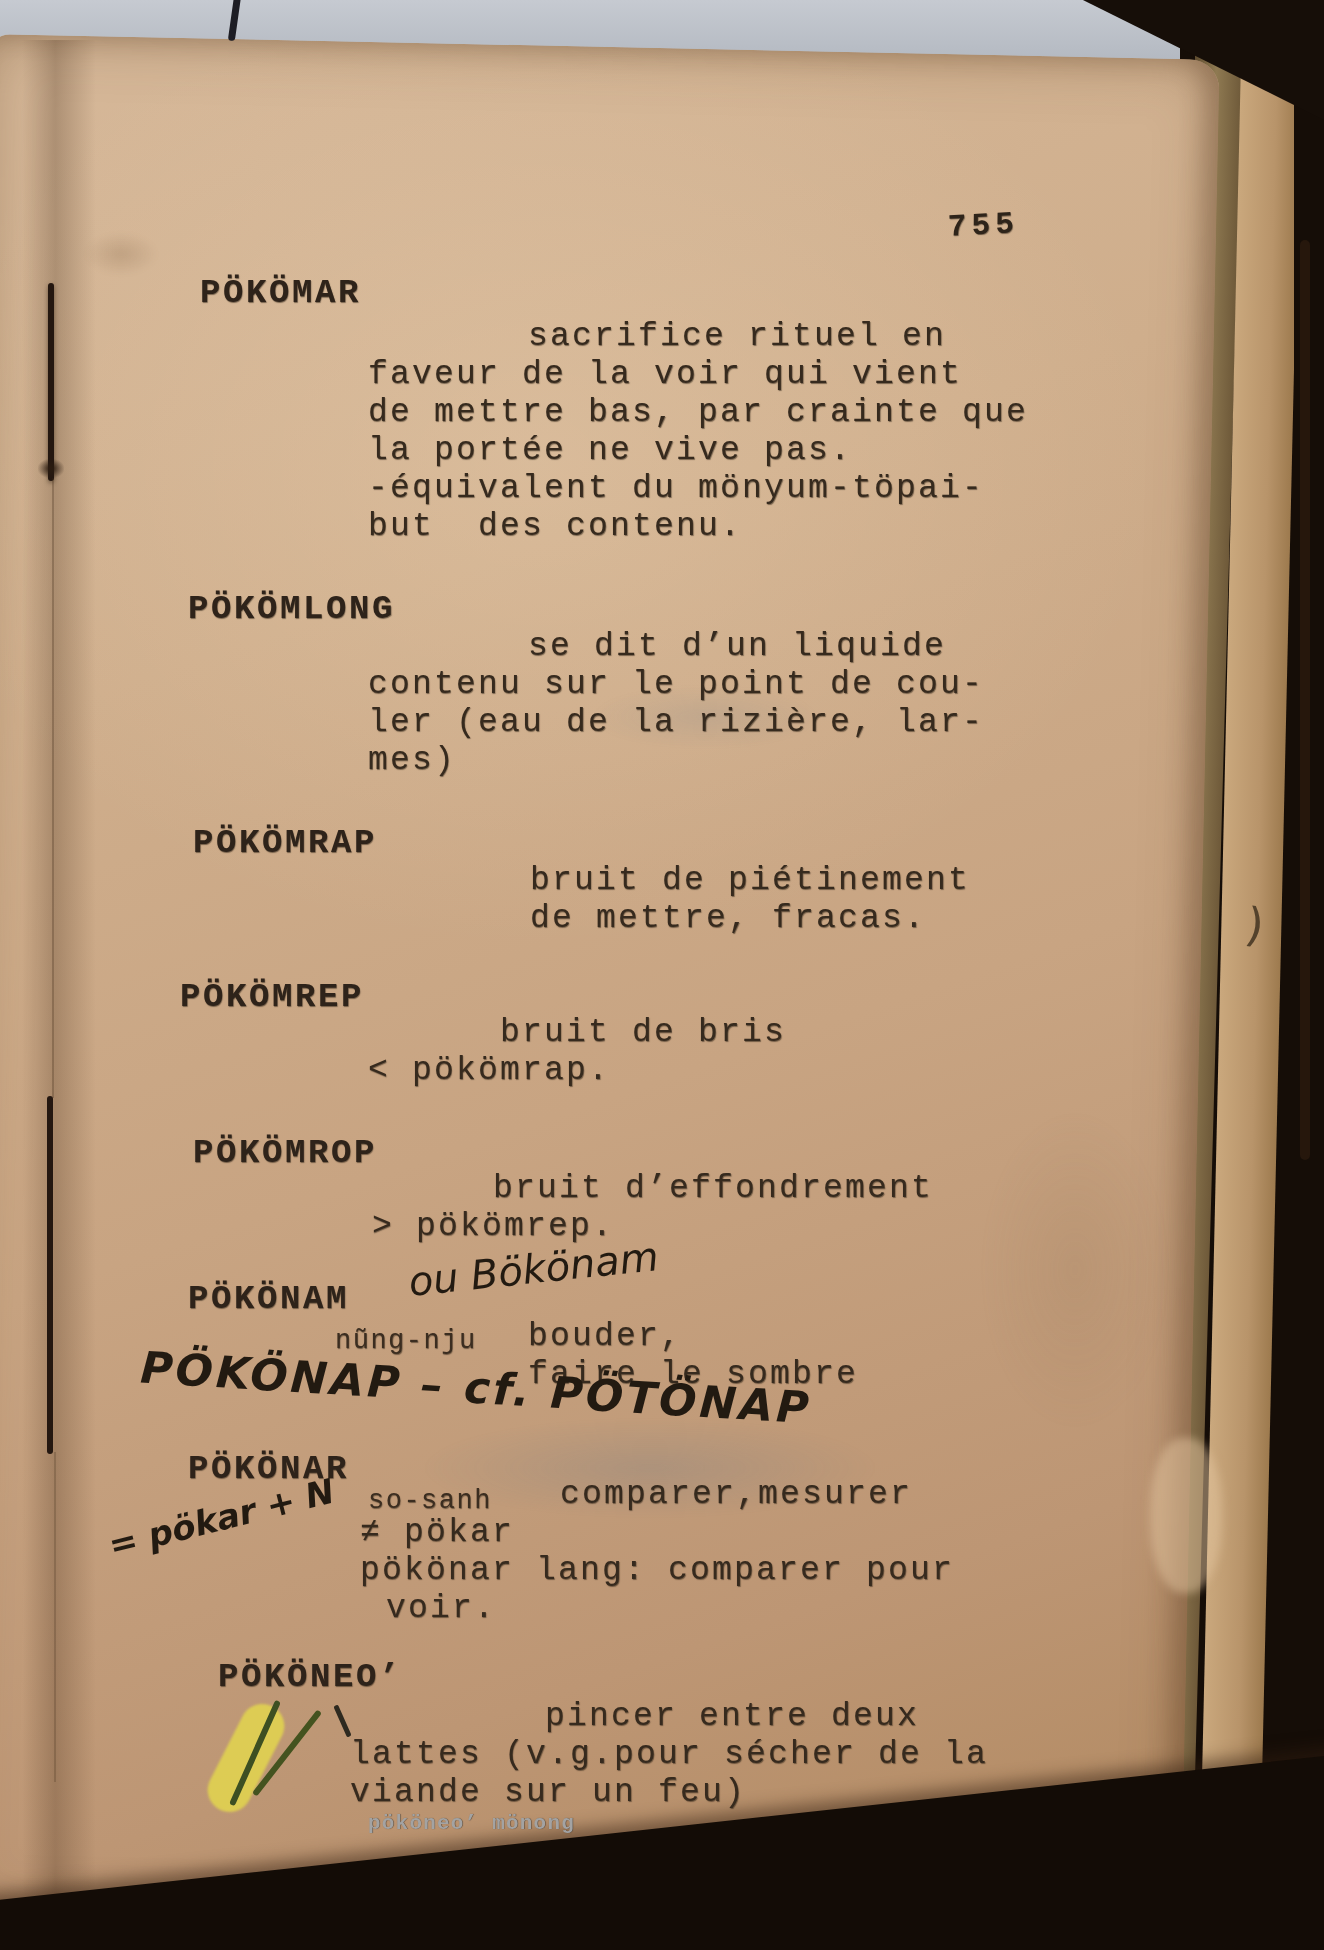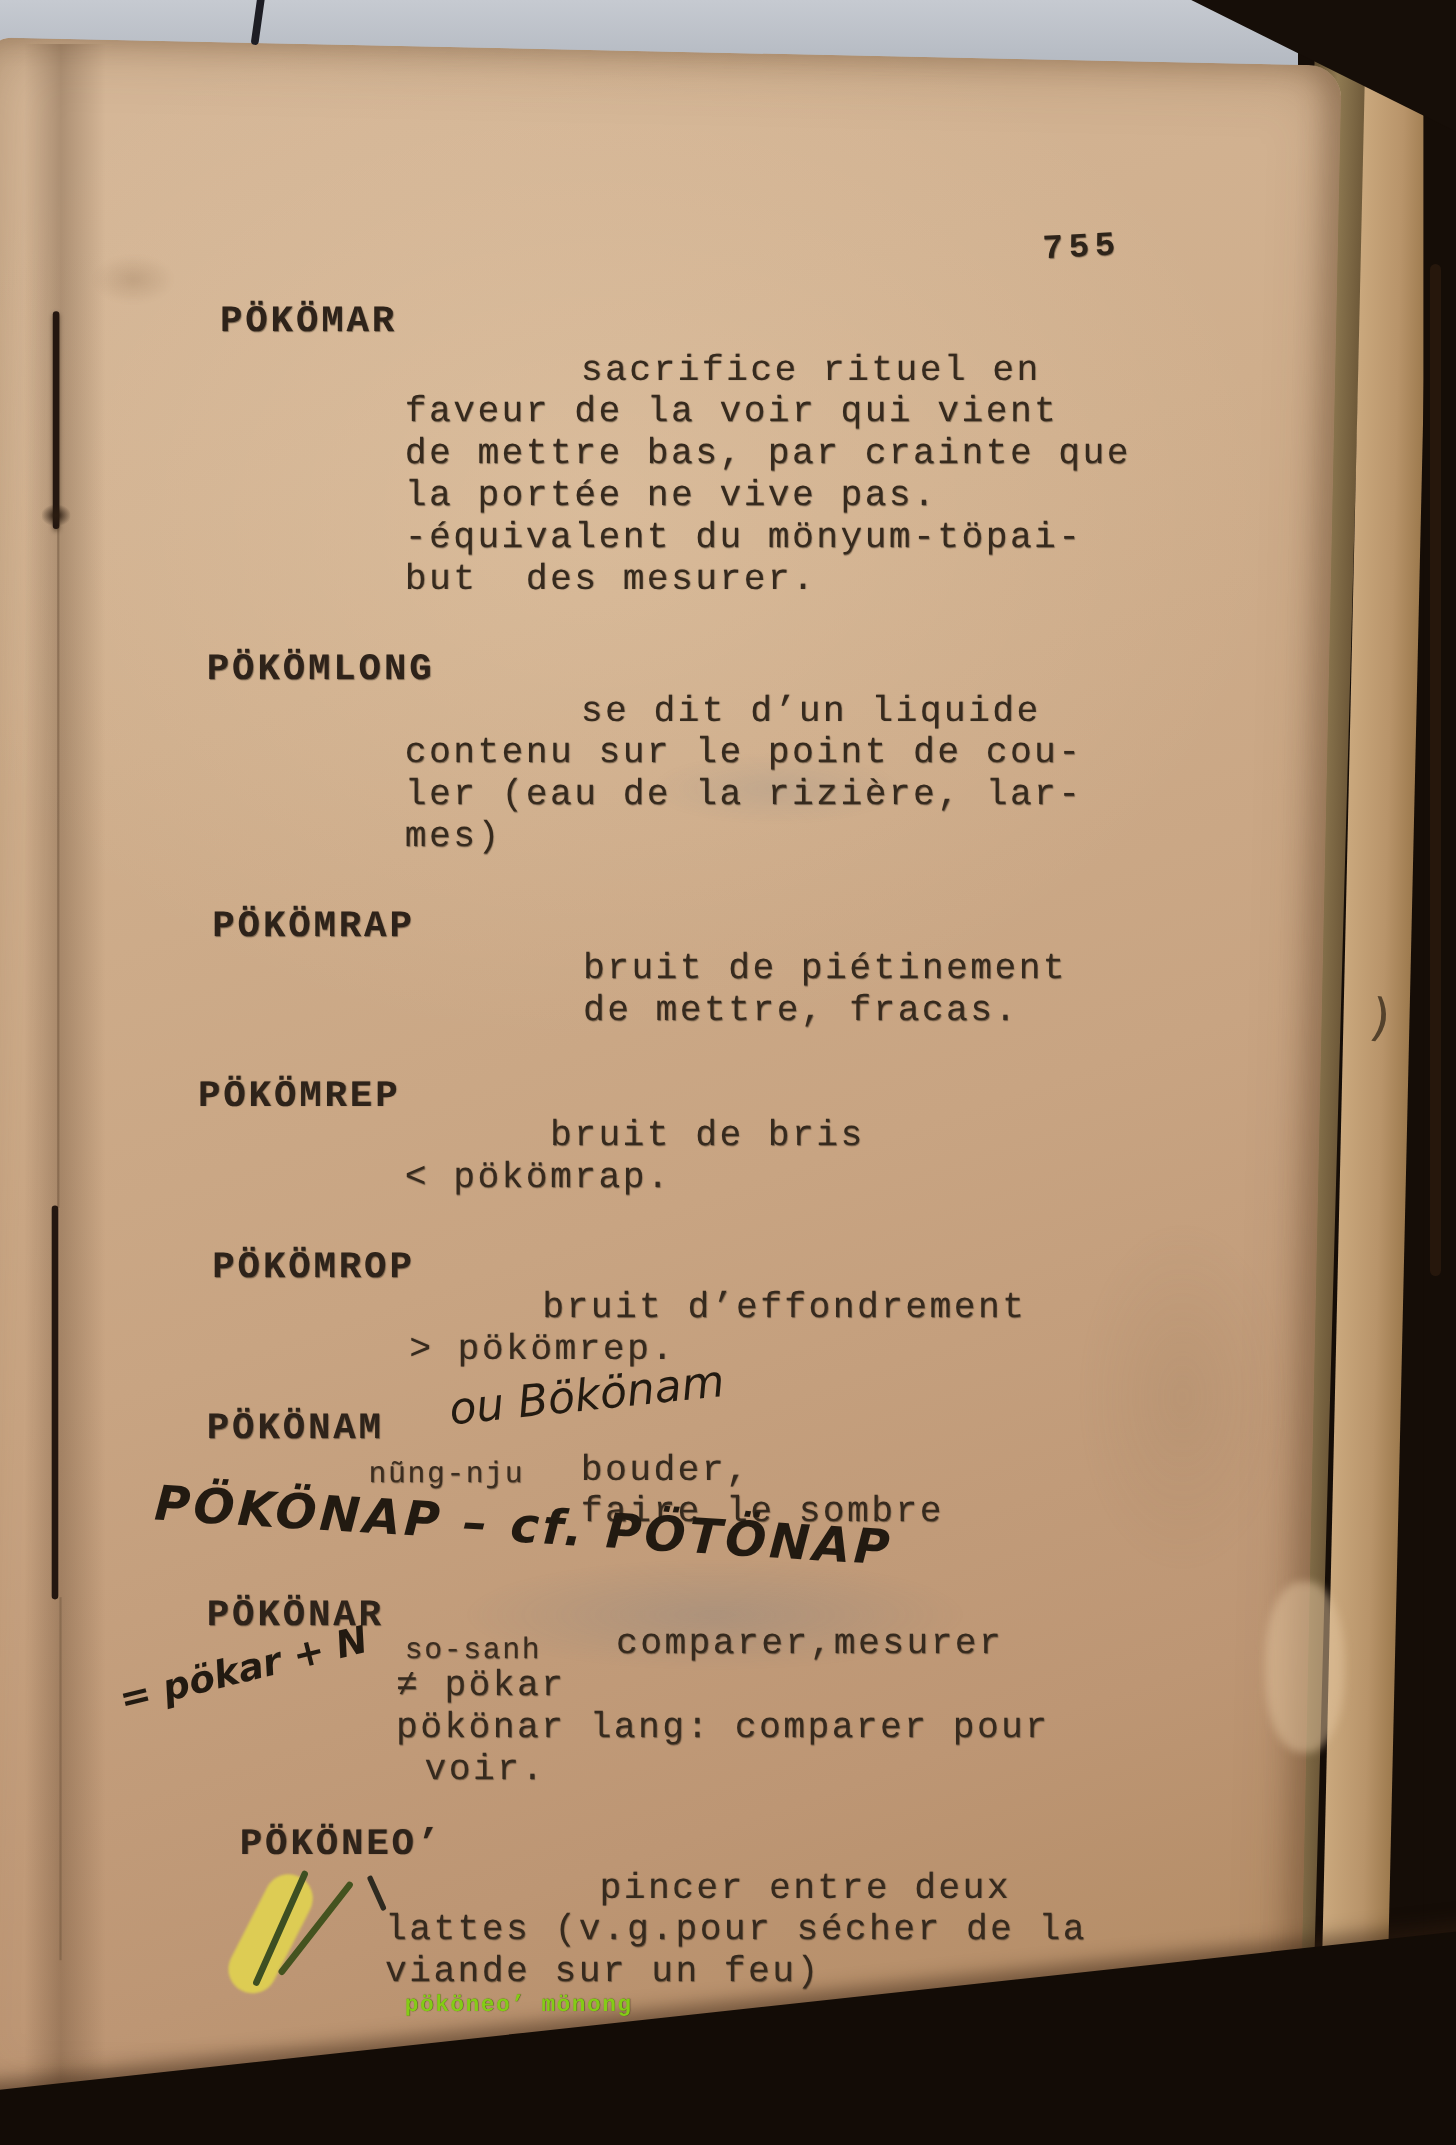--- a/index.html
+++ b/index.html
@@ -62,21 +62,21 @@
   .tear{position:absolute;left:1150px;top:1438px;width:72px;height:155px;z-index:4;
     background:rgba(228,198,160,.5);filter:blur(4px);border-radius:45%;}
   .smudge{position:absolute;left:84px;top:232px;width:74px;height:44px;z-index:4;
     background:radial-gradient(ellipse at center,rgba(110,80,50,.2),rgba(110,80,50,0) 70%);filter:blur(2px);}
 
   
   .typed{position:absolute;z-index:6;font-size:33px;letter-spacing:2.2px;color:#362a1e;
     white-space:pre;text-shadow:.6px .8px 1px rgba(44,32,20,.55);}
   .headword{font-weight:bold;font-size:34px;letter-spacing:2.6px;color:#2e231a;}
   .small-typed{font-size:27px;letter-spacing:1.5px;color:#3b2d20;}
-  .tiny-typed{font-size:21px;letter-spacing:1.2px;color:#84cc16;font-weight:bold;
+  .tiny-typed{font-size:21px;letter-spacing:1.2px;color:#a3a3a3;font-weight:bold;
     text-shadow:.4px .4px .8px rgba(40,30,18,.7);}
   .pagenum{font-size:31px;letter-spacing:5px;font-weight:bold;color:#2e241a;transform:rotate(-3deg);}
   .hand{position:absolute;z-index:6;font-family:"DejaVu Sans",sans-serif;font-style:italic;color:#221a11;white-space:pre;}
   .hand-variant{font-size:40px;transform:rotate(-6deg);}
   .hand-entry{font-size:44px;font-weight:bold;letter-spacing:3px;transform:rotate(3.5deg);}
   .hand-margin{font-size:34px;font-weight:bold;transform:rotate(-14deg);}
   .pen-paren{position:absolute;left:1246px;top:898px;z-index:6;font-family:"DejaVu Sans",sans-serif;
     font-size:46px;color:#54422c;transform:rotate(8deg);}
 
   
@@ -120,21 +120,21 @@
   <div class="typed pagenum" style="left:948px;top:208px">755</div>
 
   
   <div style="display:contents">
     <div class="typed headword" style="left:200px;top:274px">PÖKÖMAR</div>
     <div class="typed" style="left:528px;top:318px">sacrifice rituel en</div>
     <div class="typed" style="left:368px;top:356px">faveur de la voir qui vient</div>
     <div class="typed" style="left:368px;top:394px">de mettre bas, par crainte que</div>
     <div class="typed" style="left:368px;top:432px">la portée ne vive pas.</div>
     <div class="typed" style="left:368px;top:470px">-équivalent du mönyum-töpai-</div>
-    <div class="typed" style="left:368px;top:508px">but  des mesurer.</div>
+    <div class="typed" style="left:368px;top:508px">but  des contenu.</div>
   </div>
 
   
   <div style="display:contents">
     <div class="typed headword" style="left:188px;top:590px">PÖKÖMLONG</div>
     <div class="typed" style="left:528px;top:628px">se dit d’un liquide</div>
     <div class="typed" style="left:368px;top:666px">contenu sur le point de cou-</div>
     <div class="typed" style="left:368px;top:704px">ler (eau de la rizière, lar-</div>
     <div class="typed" style="left:368px;top:742px">mes)</div>
   </div>

